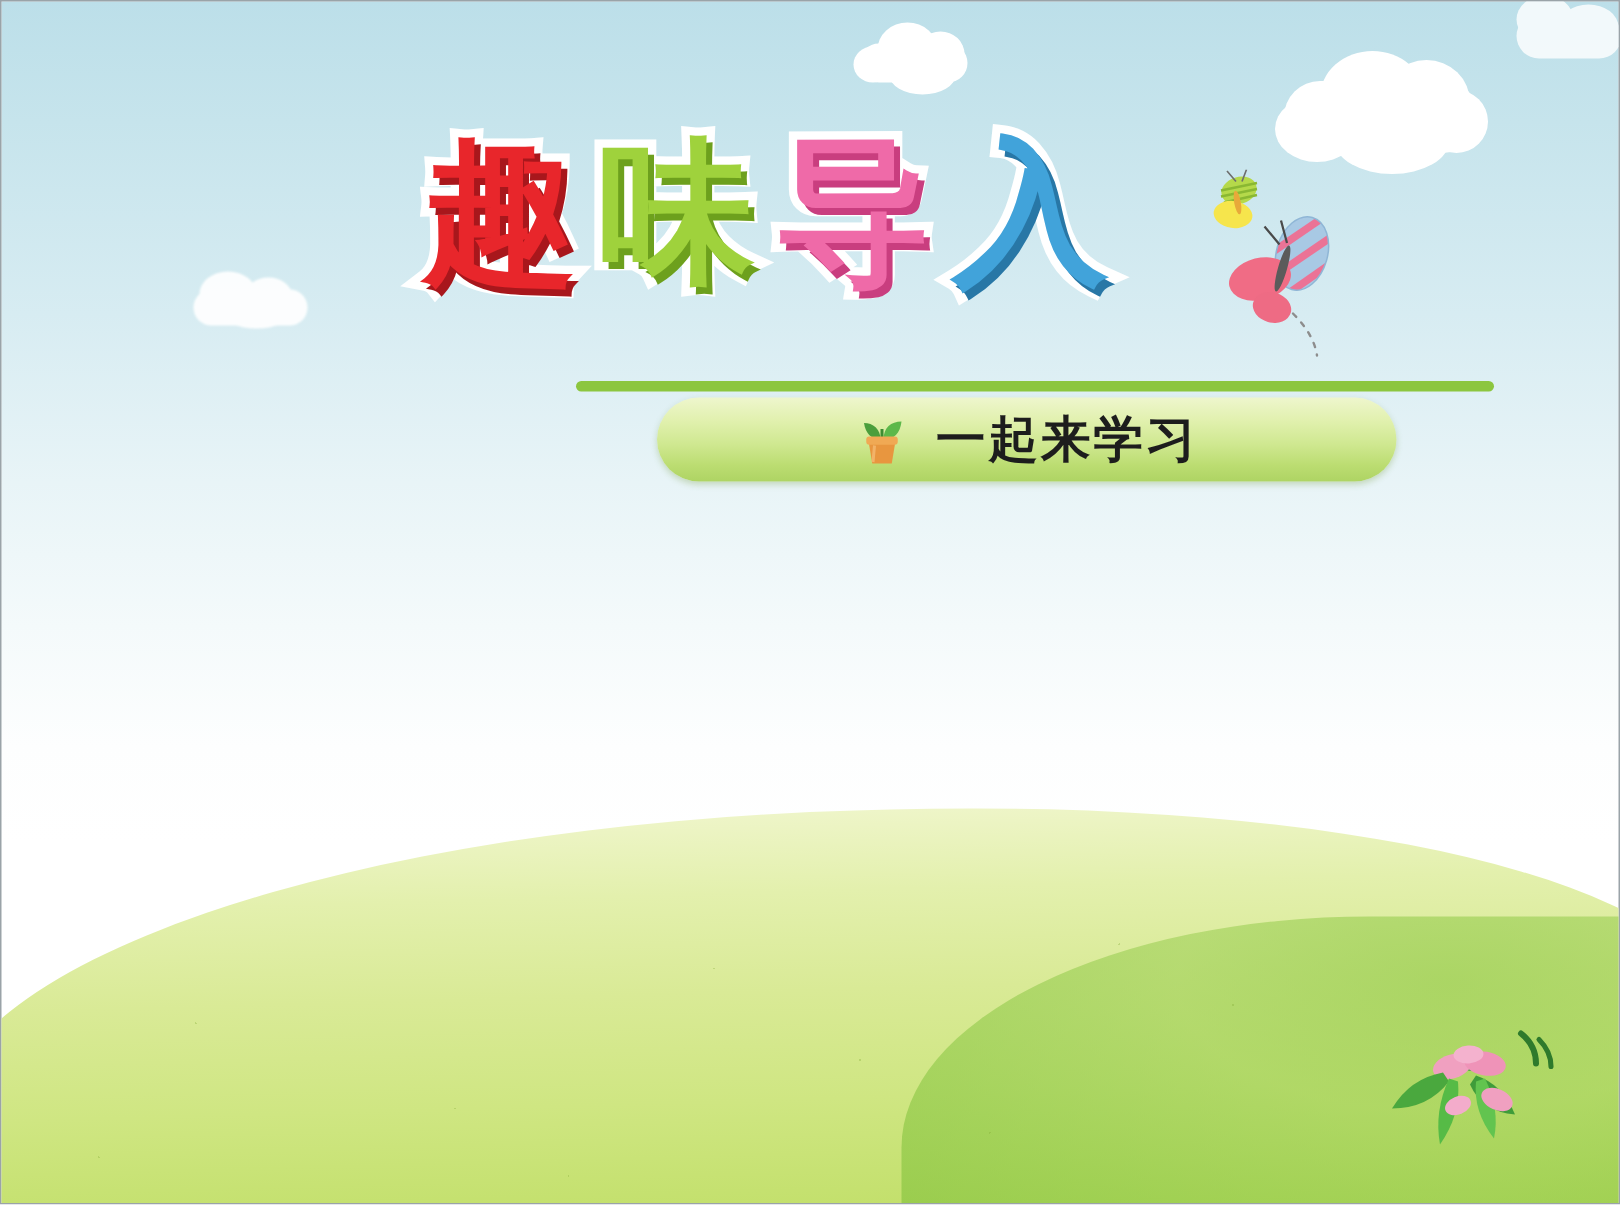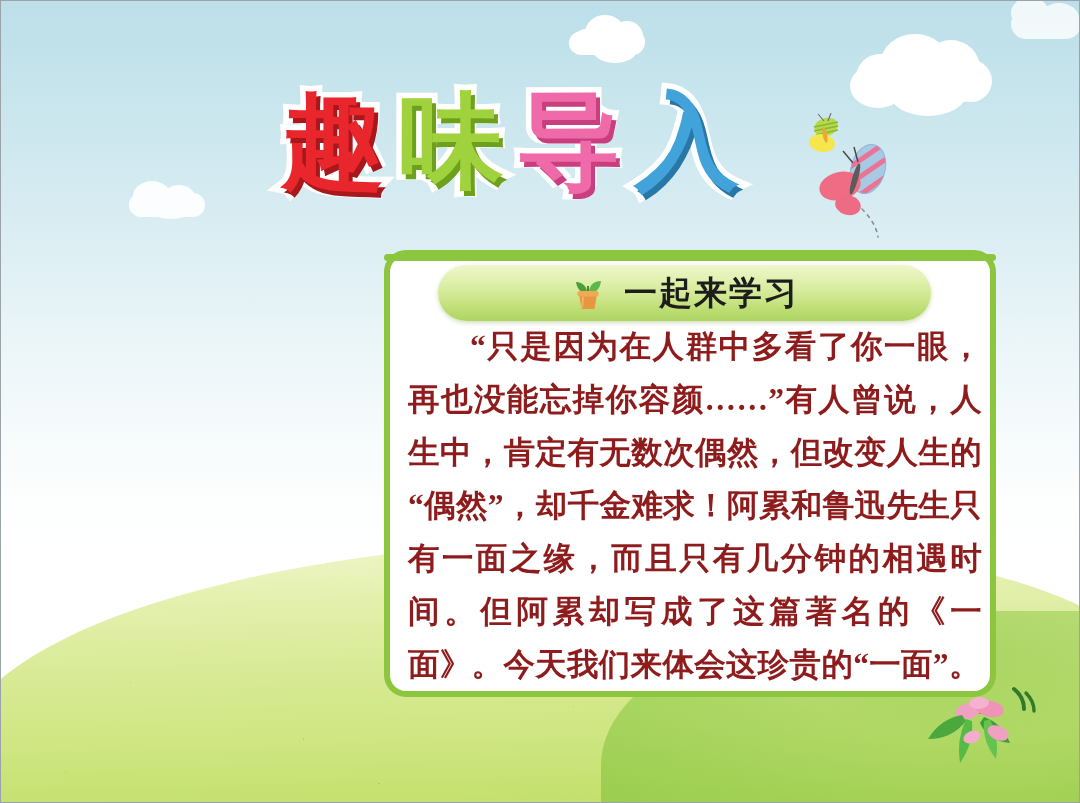--- a/index.html
+++ b/index.html
@@ -238,23 +238,20 @@
       </defs>
       <ellipse cx="72" cy="56" rx="17" ry="25" fill="none" stroke="#8fb6d6" stroke-width="1" transform="rotate(16 72 56)"></ellipse>
       <ellipse cx="44" cy="73" rx="21" ry="14" fill="#f06c85" transform="rotate(-14 44 73)"></ellipse>
       <ellipse cx="52" cy="92" rx="13" ry="10" fill="#ee6b84" transform="rotate(16 52 92)"></ellipse>
       <ellipse cx="59" cy="66" rx="3" ry="16" fill="#5b5b5b" transform="rotate(16 59 66)"></ellipse>
       <path d="M57 50 l-10 -12 M62 49 l-4 -15" stroke="#4a4a4a" stroke-width="1.5" fill="none"></path>
       <path d="M66 96 q14 14 16 28" stroke="#8d8d8d" stroke-width="1.6" fill="none" stroke-dasharray="3 5" stroke-linecap="round"></path>
     </g>
   </svg>
 
-  <div id="content-box">
-    <p id="body-text">“只是因为在人群中多看了你一眼，再也没能忘掉你容颜……”有人曾说，人生中，肯定有无数次偶然，但改变人生的“偶然”，却千金难求！阿累和鲁迅先生只有一面之缘，而且只有几分钟的相遇时间。但阿累却写成了这篇著名的《一面》。今天我们来体会这珍贵的“一面”。</p>
-  </div>
 
   <div id="banner-bar"></div>
   <div id="banner">
     <svg width="36" height="38" viewBox="0 0 36 38">
       <path d="M17 19 C17 12 12 8 6 8 C7 15 11 19 17 19 Z" fill="#4a9e3c"></path>
       <path d="M19 19 C19 11 24 7 31 7 C30 15 26 19 19 19 Z" fill="#5cb84a"></path>
       <path d="M18 20 L18 12" stroke="#3d8c32" stroke-width="2" fill="none"></path>
       <path d="M9 20 L27 20 L24.5 35 L11.5 35 Z" fill="#e8963f"></path>
       <rect x="7.5" y="17" width="21" height="5.5" rx="2" fill="#f0a954"></rect>
       <path d="M13 23 L12 34" stroke="#f5bc77" stroke-width="2" fill="none" opacity=".75"></path>

